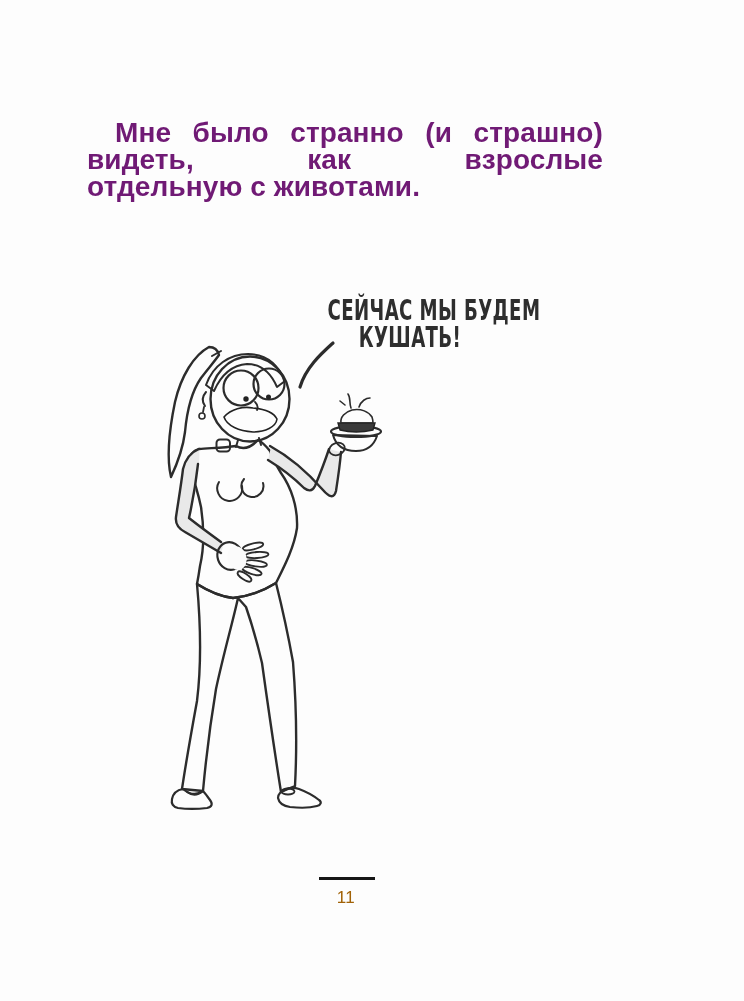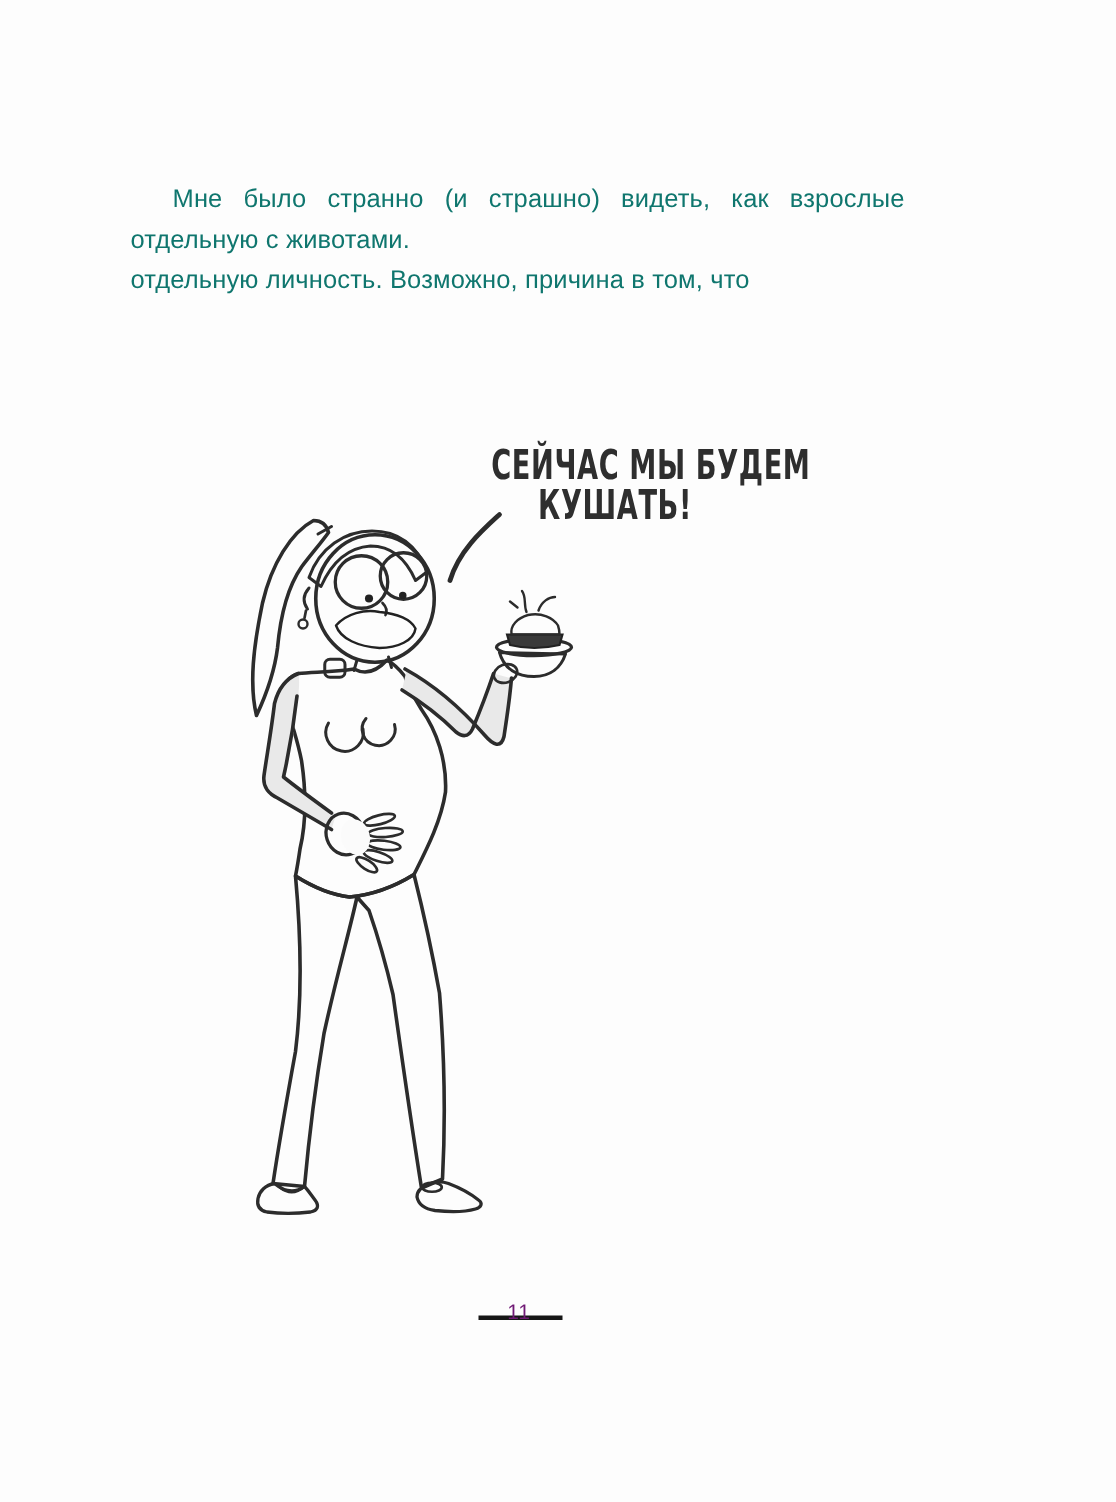--- a/index.html
+++ b/index.html
@@ -3,52 +3,51 @@
 <meta charset="utf-8">
 <style>
   html,body { margin:0; padding:0; }
   body { width:744px; height:1001px; position:relative; background:#fdfdfd; overflow:hidden;
          font-family:"Liberation Sans", sans-serif; }
 
   .page { position:absolute; inset:0; background:#fdfdfd; }
 
   
   .text-block { position:absolute; left:87px; top:120px; width:516px;
-                font-size:17px; line-height:26.8px; color:#0f766e;
-                letter-spacing:0.1px; }
+                font-size:28px; line-height:26.8px; color:#701a75;
+                letter-spacing:0.1px;font-weight:bold; }
   .text-block .line { display:block; }
   .text-block .line.stretch { text-align:justify; text-align-last:justify; }
   .text-block .line.indent { text-indent:28px; }
 
   
   .speech { position:absolute; left:285px; top:297px; width:250px; text-align:center;
             color:#2e2e2e; }
   .speech-inner { transform:scaleX(0.66); transform-origin:50% 0;
                   font-family:"DejaVu Sans", sans-serif; font-weight:700;
                   font-size:27.5px; line-height:26.5px; letter-spacing:0.6px;
                   white-space:nowrap; }
 
   
   .figure { position:absolute; left:140px; top:280px; width:400px; height:540px; }
   .ln { fill:none; stroke:#2c2c2c; stroke-width:2.4; stroke-linecap:round; stroke-linejoin:round; }
 
   
   .footer-rule { position:absolute; left:319px; top:877px; width:56px; height:2.6px; background:#161616; }
-  .page-number { position:absolute; left:316px; top:864px; width:60px; text-align:center;
-                 font-size:14px; line-height:20px; color:#701a75; letter-spacing:0.5px; }
+  .page-number { position:absolute; left:316px; top:888px; width:60px; text-align:center;
+                 font-size:17px; line-height:20px; color:#a16207; letter-spacing:0.5px; }
 </style>
 </head>
 <body>
 
 <div class="page">
 
   <div class="text-block" id="paragraphs">
       <div class="line stretch indent">Мне было странно (и страшно) видеть, как взрослые</div>
       <div class="line">отдельную с животами.</div>
-      <div class="line">отдельную личность. Возможно, причина в том, что</div>
     </div>
 
   <div class="speech">
     <div class="speech-inner">
       <div>СЕЙЧАС МЫ БУДЕМ</div>
       <div>КУШАТЬ!</div>
     </div>
   </div>
 
   <svg class="figure" viewBox="140 280 400 540">

